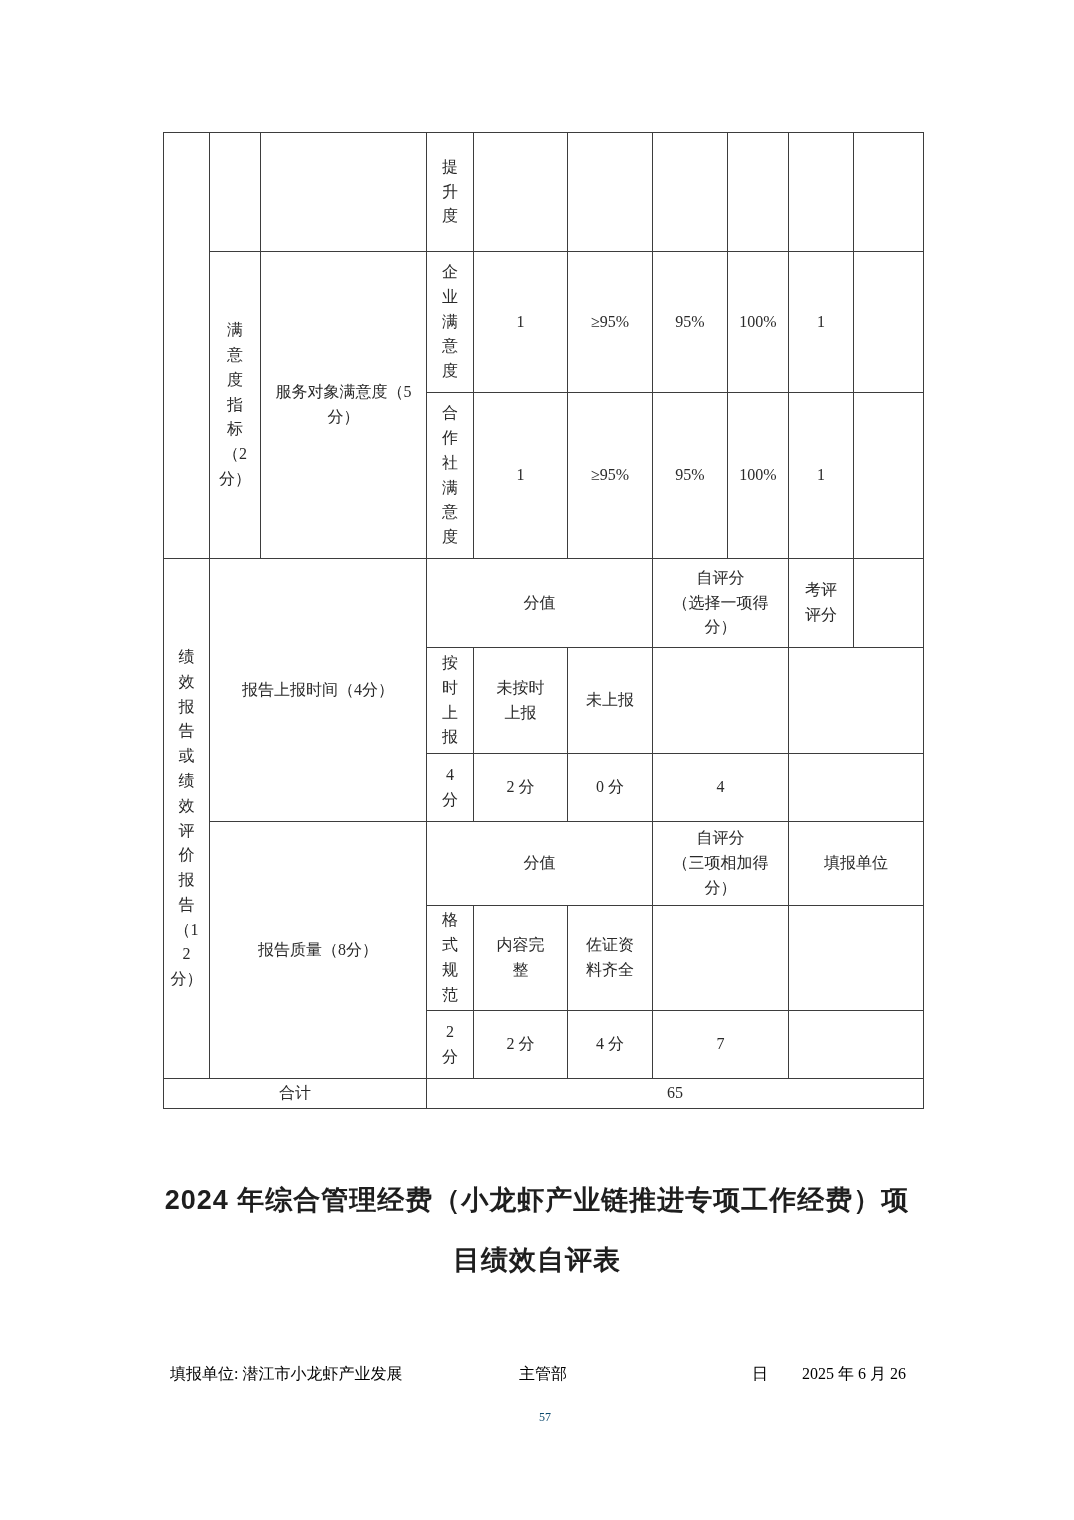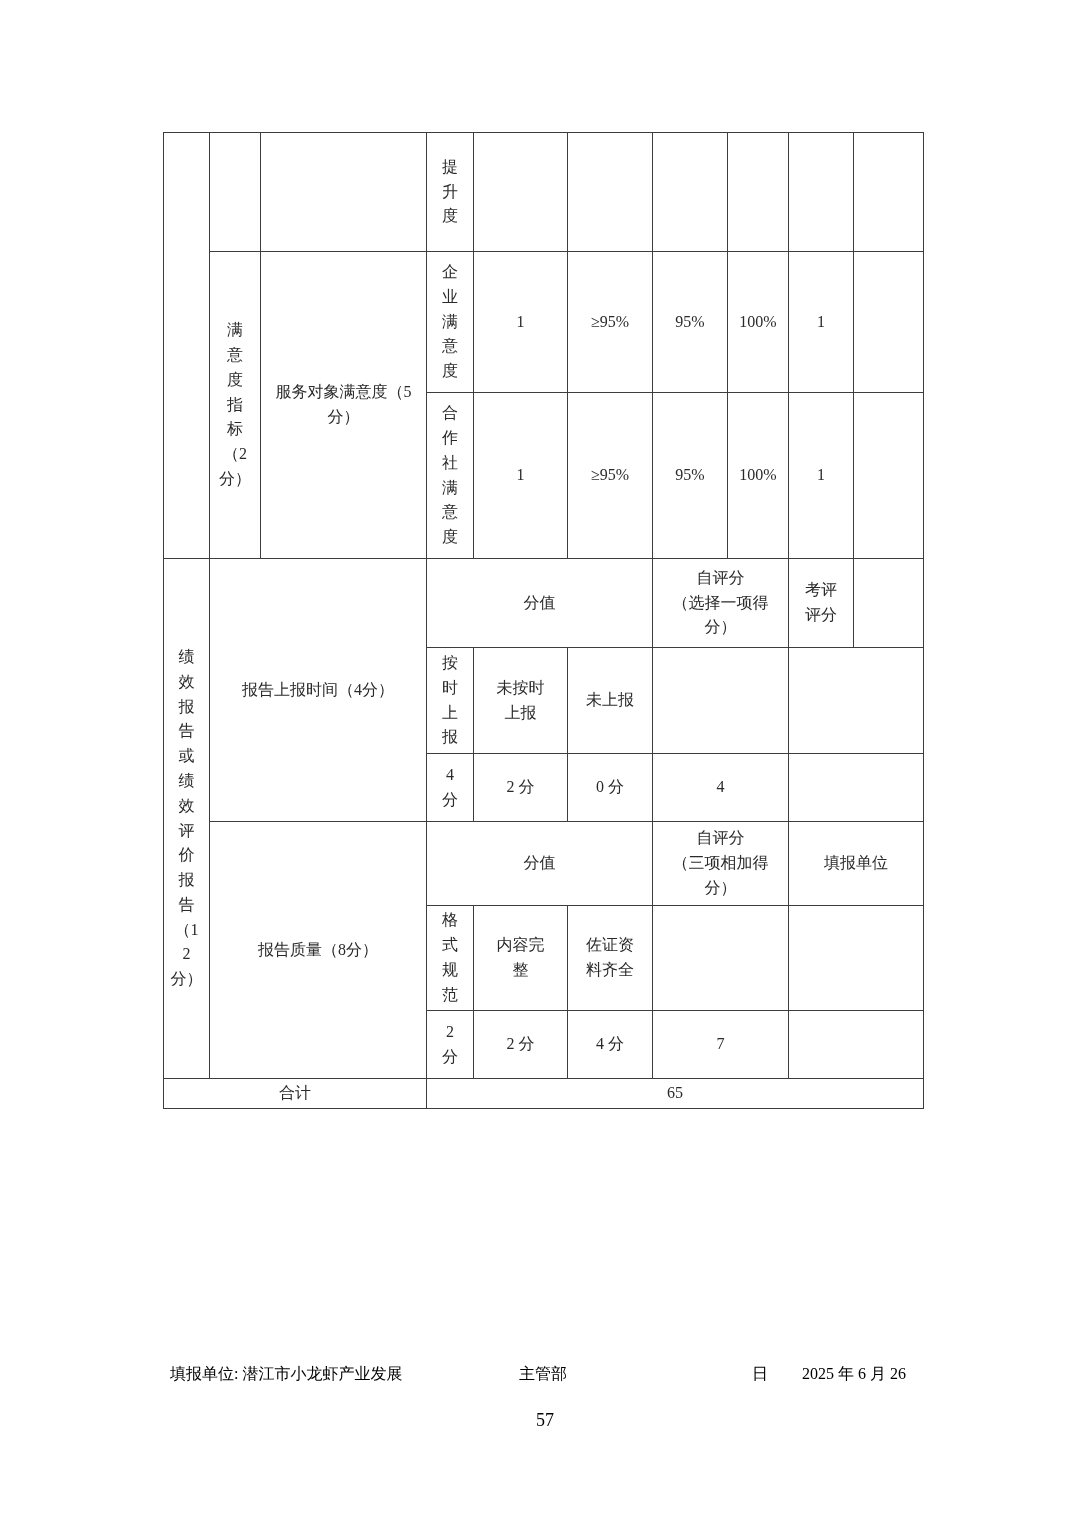--- a/index.html
+++ b/index.html
@@ -55,21 +55,21 @@
     position:absolute;top:1360px;left:0;right:0;height:28px;
     font-size:16px;color:#000000;
   }
   .footer-line span{position:absolute;white-space:nowrap;line-height:28px;}
   .f-unit{left:170px;}
   .f-dept{left:519px;}
   .f-day{left:752px;}
   .f-date{left:802px;}
   .page-num{
     position:absolute;top:1410px;left:0;right:0;
-    text-align:center;font-size:18px;color:#000000;padding-left:16px;
+    text-align:center;font-size:12px;color:#0c4a6e;padding-left:16px;
   }
 </style>
 </head>
 <body>
 
 <div class="page">
 
   <table class="grid">
     <colgroup>
       <col style="width:46px">
@@ -205,20 +205,24 @@
       <td colspan="2">7</td>
       <td colspan="2"></td>
     </tr>
     <tr class="r10">
       <td colspan="3">合计</td>
       <td colspan="7">65</td>
     </tr>
   </tbody>
     </table>
 
+  <div class="subtitle">
+    <div>2024 年综合管理经费（小龙虾产业链推进专项工作经费）项</div>
+    <div>目绩效自评表</div>
+  </div>
 
 
   <div class="footer-line">
     <span class="f-unit">填报单位: 潜江市小龙虾产业发展</span>
     <span class="f-dept">主管部</span>
     <span class="f-day">日</span>
     <span class="f-date">2025 年 6 月 26</span>
   </div>
 
   <div class="page-num">57</div>

